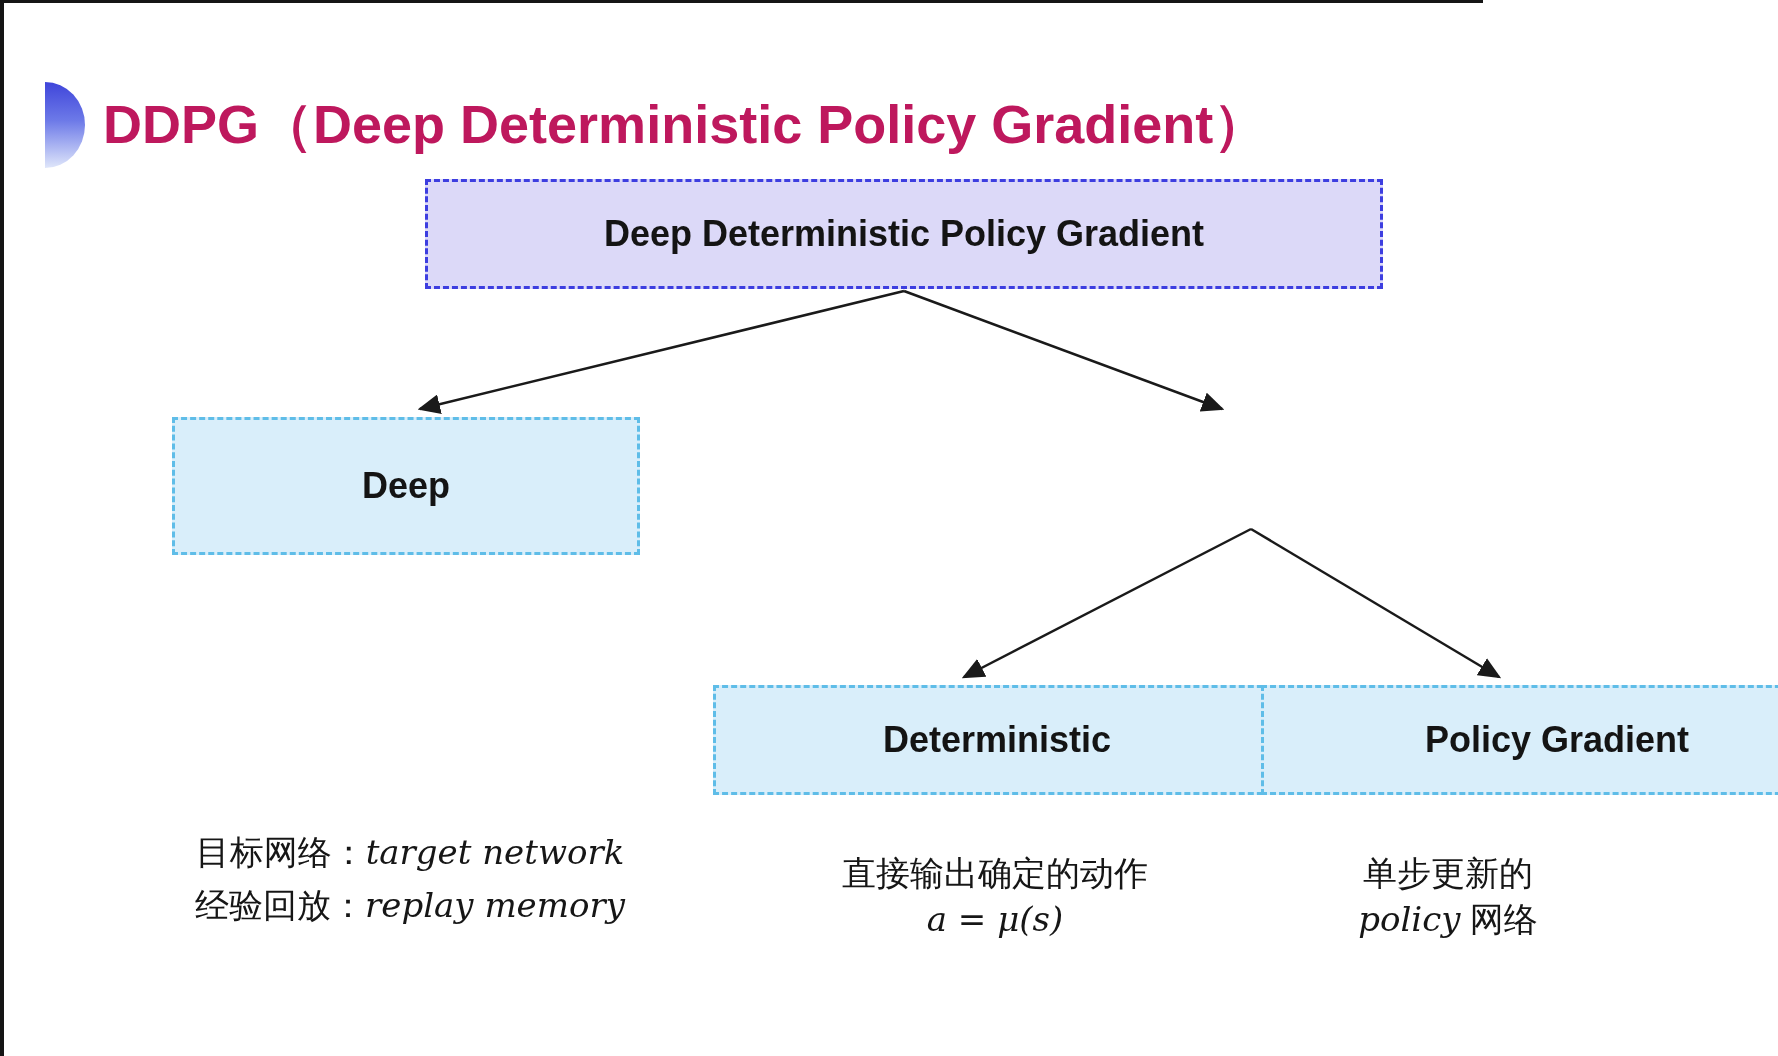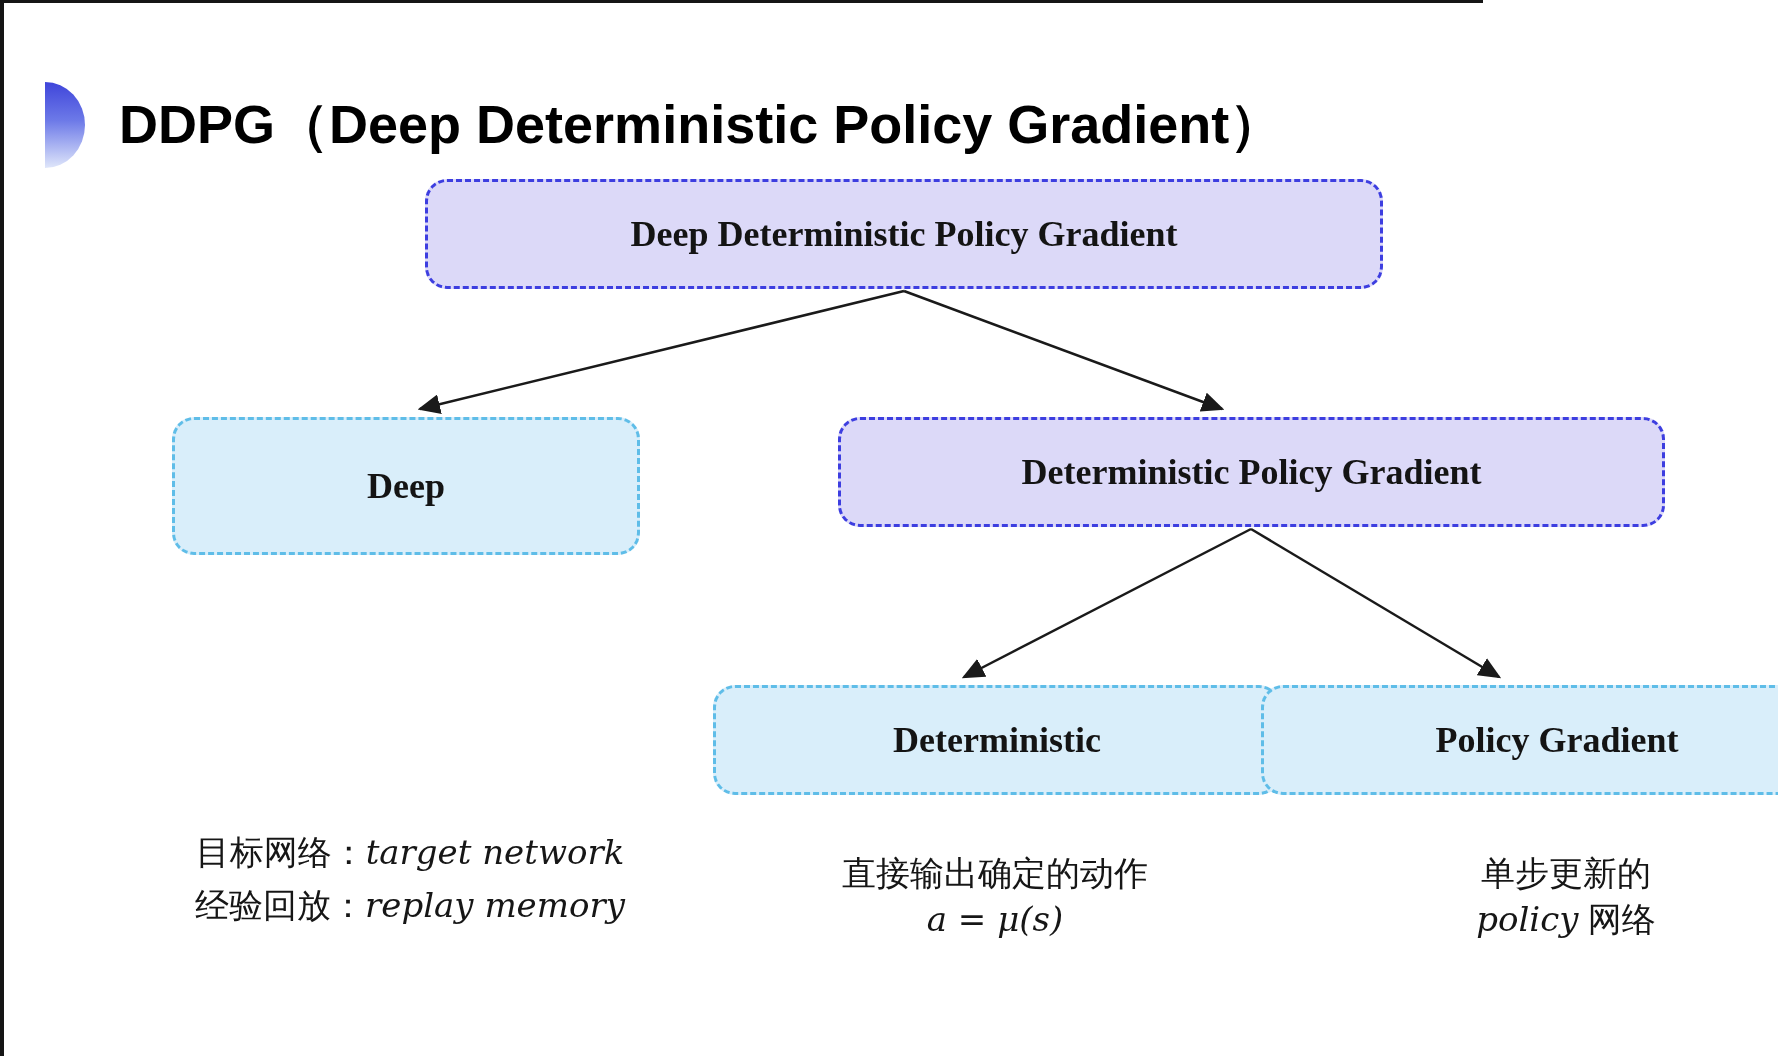--- a/index.html
+++ b/index.html
@@ -20,52 +20,51 @@
     position:absolute;left:45px;top:80px;height:90px;
     display:flex;align-items:center;
   }
   .bullet{
     display:block;width:40px;height:86px;
     border-radius:0 100% 100% 0 / 0 50% 50% 0;
     background:linear-gradient(to bottom,#3f45da 0%,#6d7ae8 45%,#dfe6fa 100%);
     margin-right:18px;
   }
   .title{
-    margin:16px;font-size:54px;font-weight:600;color:#000000;letter-spacing:0px;
+    margin:0;font-size:54px;font-weight:600;color:#be185d;letter-spacing:0px;
     white-space:nowrap;
   }
   svg.arrows{position:absolute;left:0;top:0;width:1778px;height:1056px;}
   .node{
     position:absolute;
     display:flex;align-items:center;justify-content:center;
-    border-radius:22px;
+    border-radius:0;
     font-size:36px;font-weight:600;color:#141414;
     box-sizing:border-box;
     white-space:nowrap;
-    font-family:Liberation Serif, serif;
   }
   .node.purple{background:#dcd9f8;border:3px dashed #3d3ee0;}
   .node.cyan{background:#d9eefa;border:3px dashed #5fbde8;}
   #node-root{left:425px;top:179px;width:958px;height:110px;}
   #node-deep{left:172px;top:417px;width:468px;height:138px;}
   #node-dpg{left:838px;top:417px;width:827px;height:110px;}
   #node-det{left:713px;top:685px;width:568px;height:110px;}
   #node-pg{left:1261px;top:685px;width:592px;height:110px;}
   .note{
     position:absolute;text-align:center;color:#161616;
     font-size:34px;font-weight:500;line-height:48px;
   }
   .note .term{
     font-family:"DejaVu Serif", serif;font-style:italic;font-weight:400;
   }
   #note-deep{left:120px;top:828px;width:580px;}
   #note-deep .l1{margin-bottom:21px;}
   #note-deep .l2{margin-bottom:5px;}
   #note-det{left:770px;top:850px;width:450px;line-height:46px;}
-  #note-pg{left:1366px;top:850px;width:400px;line-height:46px;}
+  #note-pg{left:1248px;top:850px;width:400px;line-height:46px;}
 </style>
 </head>
 <body>
 
 <div class="slide">
   <div class="edge-top"></div>
   <div class="edge-left"></div>
 
   <header class="title-row">
     <span class="bullet"></span>
@@ -83,23 +82,20 @@
     <line x1="1251" y1="529" x2="964" y2="677" stroke="#1a1a1a" stroke-width="2.5" marker-end="url(#ah)"></line>
     <line x1="1251" y1="529" x2="1499" y2="677" stroke="#1a1a1a" stroke-width="2.5" marker-end="url(#ah)"></line>
   </svg>
 
   <div class="node purple" id="node-root">
     <span>Deep Deterministic Policy Gradient</span>
   </div>
   <div class="node cyan" id="node-deep">
     <span>Deep</span>
   </div>
-  <div class="node purple" id="node-dpg">
-    <span>Deterministic Policy Gradient</span>
-  </div>
   <div class="node cyan" id="node-det">
     <span>Deterministic</span>
   </div>
   <div class="node cyan" id="node-pg">
     <span>Policy Gradient</span>
   </div>
 
   <div class="note" id="note-deep">
     <div class="l2"><span>目标网络：</span><span class="term">target network</span></div>
     <div class="l3"><span>经验回放：</span><span class="term">replay memory</span></div>

